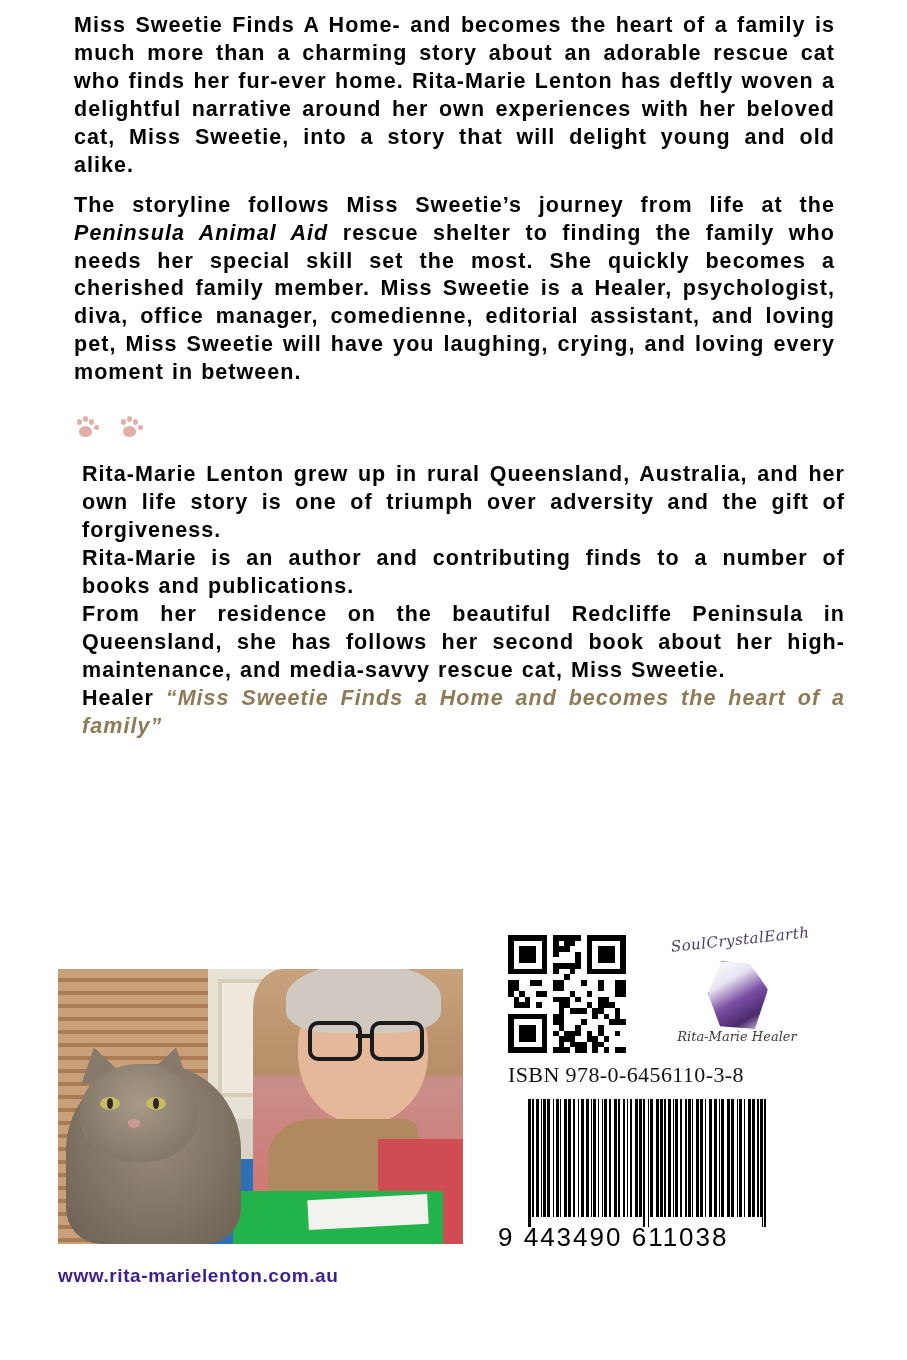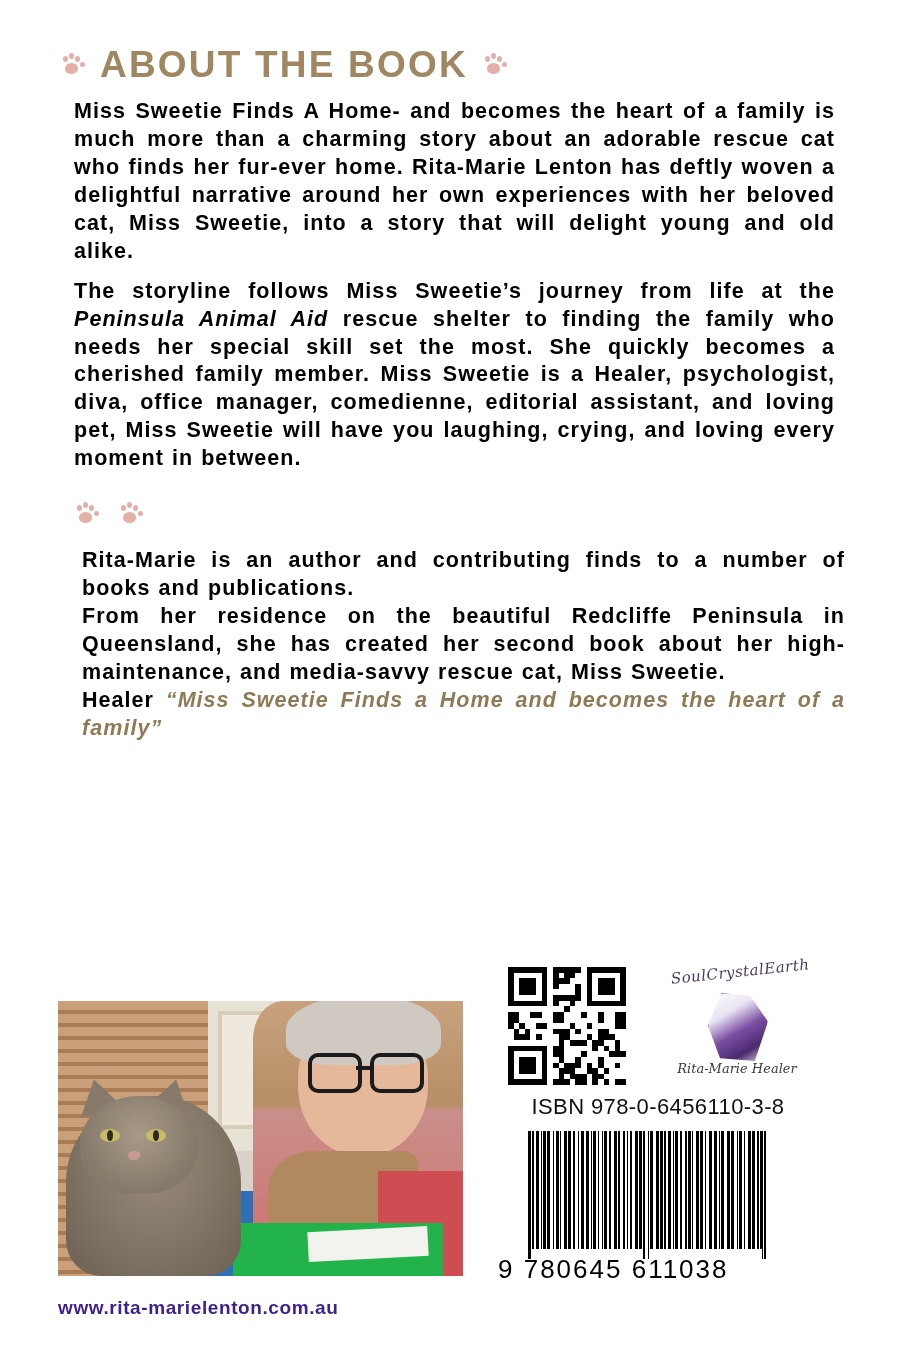--- a/index.html
+++ b/index.html
@@ -325,22 +325,21 @@
   }
 
   .isbn-text {
     position: absolute;
     left: 508px;
     top: 145px;
     width: 300px;
     font-size: 22px;
     color: #111;
     letter-spacing: .4px;
-    font-family: Liberation Sans, sans-serif;
-    text-align: center;
+    font-family: Liberation Serif, serif;
   }
 
   
   .barcode {
     position: absolute;
     left: 528px;
     top: 182px;
     width: 238px;
     height: 128px;
     display: flex;
@@ -361,37 +360,20 @@
     color: #000;
     letter-spacing: 2px;
     font-family: "Liberation Sans", sans-serif;
   }
 </style>
 </head>
 <body>
 
 <div class="page">
 
-  <div class="heading-row heading-book">
-    <span class="paws">
-      <span class="pad main"></span>
-        <span class="pad t1"></span>
-        <span class="pad t2"></span>
-        <span class="pad t3"></span>
-        <span class="pad t4"></span>
-    </span>
-    <span class="heading-text">ABOUT THE BOOK</span>
-    <span class="paws">
-      <span class="pad main"></span>
-        <span class="pad t1"></span>
-        <span class="pad t2"></span>
-        <span class="pad t3"></span>
-        <span class="pad t4"></span>
-    </span>
-  </div>
 
   <div class="body-text about-book">
     <p>Miss Sweetie Finds A Home- and becomes the heart of a family is much more than a charming story about an adorable rescue cat who finds her fur-ever home. Rita-Marie Lenton has deftly woven a delightful narrative around her own experiences with her beloved cat, Miss Sweetie, into a story that will delight young and old alike.</p>
     <p><span>The storyline follows Miss Sweetie’s journey from life at the </span><span class="italic-inline">Peninsula Animal Aid</span><span> rescue shelter to finding the family who needs her special skill set the most. She quickly becomes a cherished family member. Miss Sweetie is a Healer, psychologist, diva, office manager, comedienne, editorial assistant, and loving pet, Miss Sweetie will have you laughing, crying, and loving every moment in between.</span></p>
   </div>
 
   <div class="heading-row heading-author">
     <span class="paws">
       <span class="pad main"></span>
         <span class="pad t1"></span>
@@ -402,22 +384,23 @@
     <span class="paws">
       <span class="pad main"></span>
         <span class="pad t1"></span>
         <span class="pad t2"></span>
         <span class="pad t3"></span>
         <span class="pad t4"></span>
     </span>
   </div>
 
   <div class="body-text about-author">
+    <p>Rita-Marie Lenton grew up in rural Queensland, Australia, and her own life story is one of triumph over adversity and the gift of forgiveness.</p>
     <p>Rita-Marie is an author and contributing finds to a number of books and publications.</p>
-    <p>From her residence on the beautiful Redcliffe Peninsula in Queensland, she has created her second book about her high-maintenance, and media-savvy rescue cat, Miss Sweetie.</p>
+    <p>From her residence on the beautiful Redcliffe Peninsula in Queensland, she has follows her second book about her high-maintenance, and media-savvy rescue cat, Miss Sweetie.</p>
     <p class="titled-line"><span>Healer </span><span class="titled-quote">“Miss Sweetie Finds a Home and becomes the heart of a family”</span></p>
   </div>
 
   <div class="lower">
 
     <div class="photo-wrap">
       <div class="photo">
         <div class="blinds"></div>
         <div class="wall"></div>
         <div class="window-frame"></div>
@@ -1065,16 +1048,16 @@
         <b style="width: 1.4px; background: rgb(0, 0, 0); height: 118px;"></b>
         <b style="width: 1.4px; background: transparent; height: 118px;"></b>
         <b style="width: 1.4px; background: transparent; height: 118px;"></b>
         <b style="width: 1.4px; background: rgb(0, 0, 0); height: 118px;"></b>
         <b style="width: 1.4px; background: transparent; height: 118px;"></b>
         <b style="width: 1.4px; background: rgb(0, 0, 0); height: 118px;"></b>
         <b style="width: 1.4px; background: rgb(0, 0, 0); height: 128px;"></b>
         <b style="width: 1.4px; background: transparent; height: 128px;"></b>
         <b style="width: 1.4px; background: rgb(0, 0, 0); height: 128px;"></b>
       </div>
-    <div class="barcode-digits">9  780645  611038</div>
+    <div class="barcode-digits">9  443490  611038</div>
   </div>
 
 </div>
 
 </body></html>

